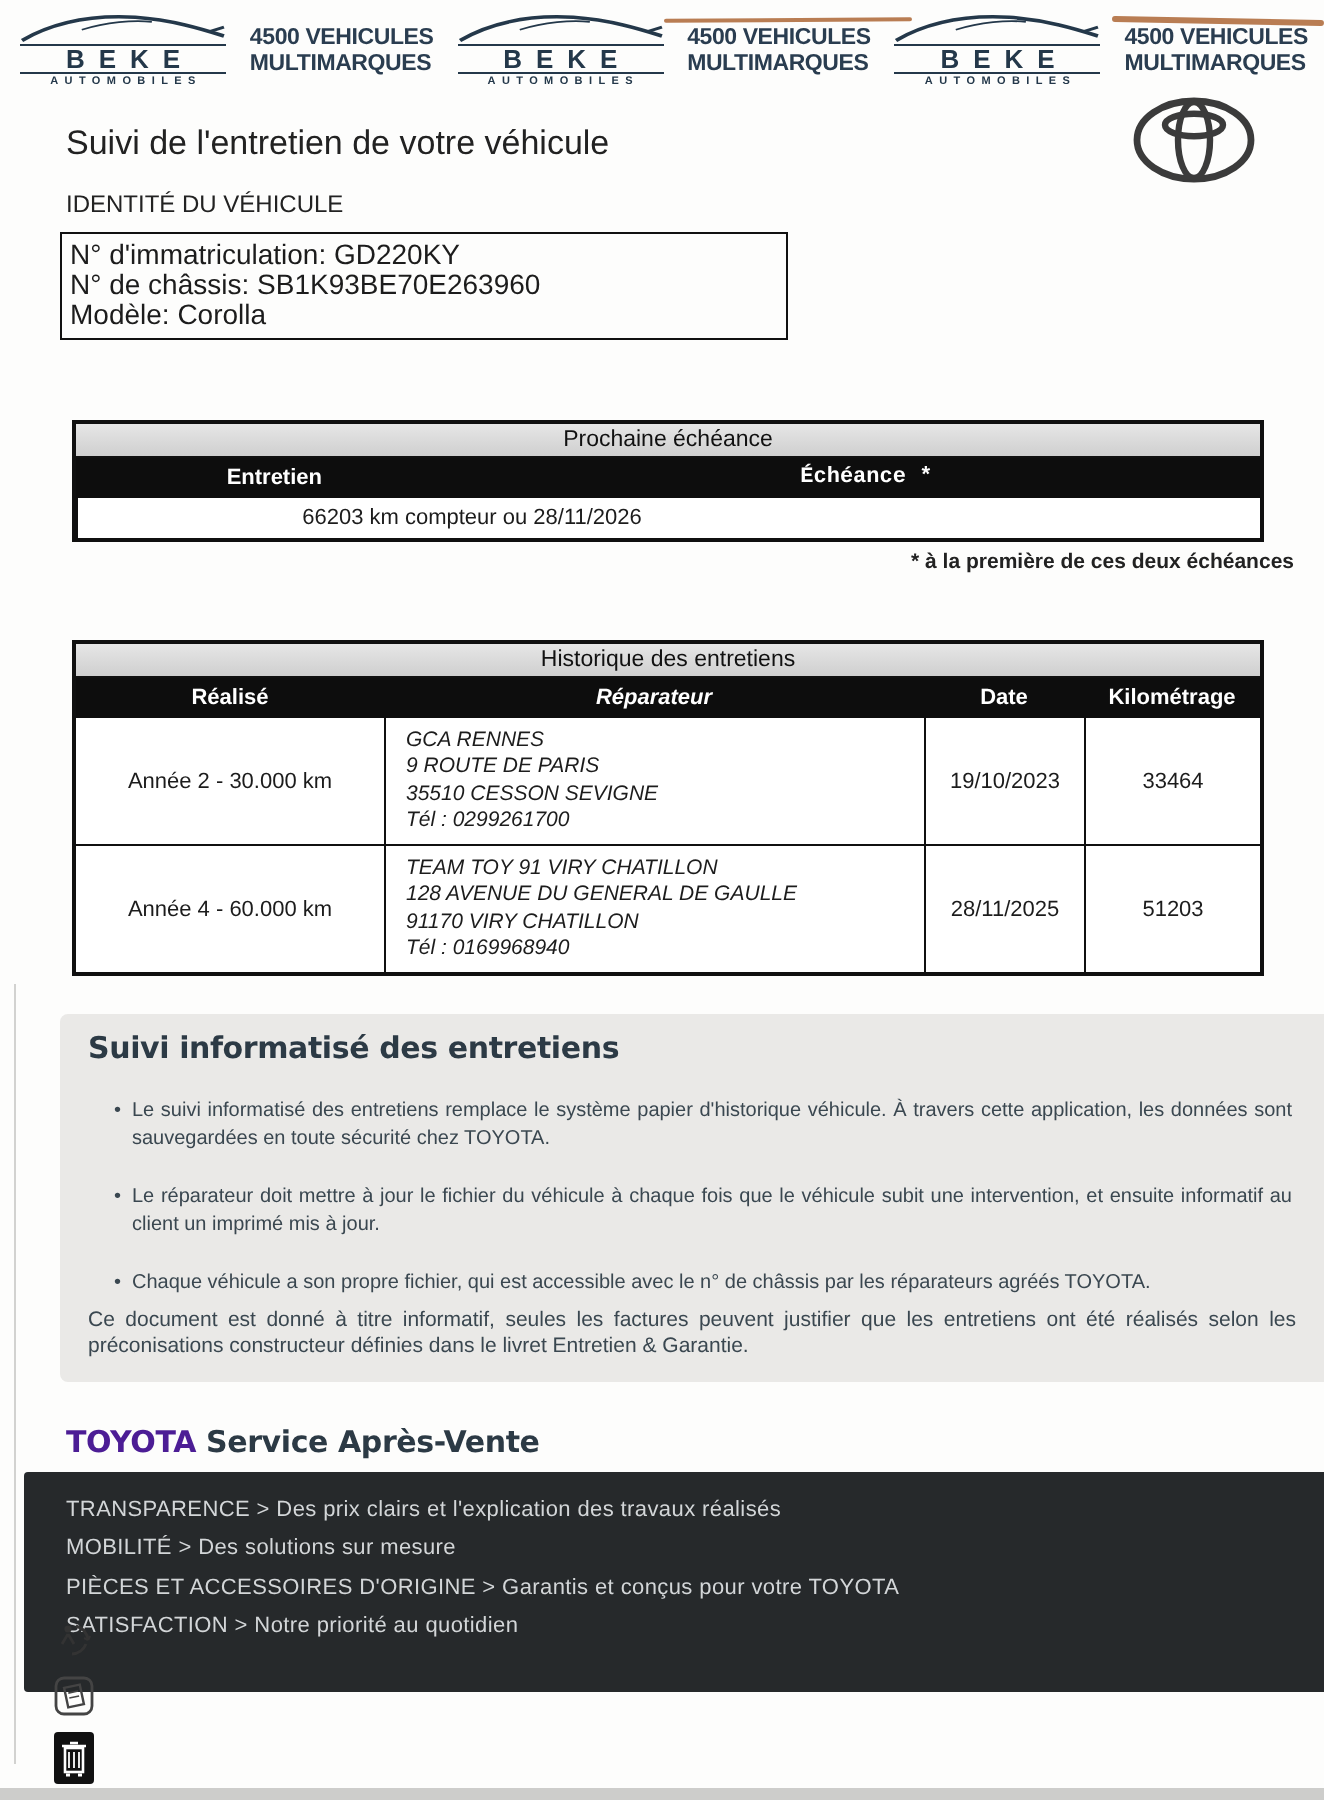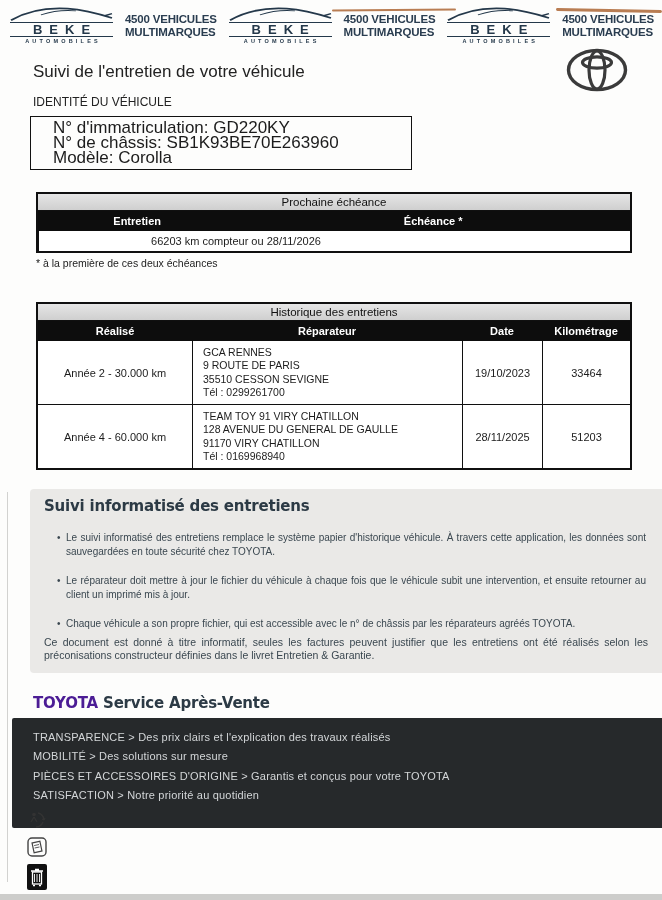--- a/index.html
+++ b/index.html
@@ -20,41 +20,41 @@
          margin-top:7px;letter-spacing:-0.2px;flex:0 0 auto;}
   .scan-line{position:absolute;background:#a85c28;opacity:.8;border-radius:2px;}
   .scan-line.s1{left:332px;top:9px;width:124px;height:2px;transform:rotate(-.4deg);}
   .scan-line.s2{left:556px;top:9px;width:106px;height:2.5px;transform:rotate(1.1deg);}
 
   
   .page-title{margin:14px 0 0 33px;font-size:17px;font-weight:400;color:#222;}
   .toyota-logo{position:absolute;right:34px;top:48px;}
   .identity-heading{margin:13px 0 0 33px;font-size:12px;color:#222;}
   .identity-box{margin:7px 16px 0 30px;width:352px;border:1.2px solid #111;
-                padding:3px 6px 4px 22px;font-size:17px;line-height:15px;}
+                padding:3px 6px 4px 4px;font-size:14px;line-height:15px;}
 
   
   .tbl{margin-left:36px;width:596px;border:2px solid #101010;box-sizing:border-box;}
   .tbl .t-title{background:linear-gradient(#e6e6e6,#cfcfcf);border-bottom:1.5px solid #101010;
                 text-align:center;font-size:11.5px;padding:2px 0;color:#111;}
   .tbl .t-head{background:#0d0d0d;color:#fff;display:flex;font-size:11px;font-weight:bold;}
   .tbl .t-head>div{padding:4px 0;text-align:center;}
   .tbl .t-row{display:flex;font-size:11px;background:#fff;}
   .tbl .t-row>div{box-sizing:border-box;}
-  .next{margin-top:22px;}
+  .next{margin-top:40px;}
   .next .c1{width:199px;}
   .next .c2{width:395px;border-left:1.5px solid #101010;}
-  .next .t-head .c2{border-left:none;}
+  .next .t-head .c2{border-left:none;font-family:Liberation Mono, monospace;}
   .next .t-row>div{padding:4px 0;text-align:center;}
-  .footnote{margin-left:36px;width:611px;font-size:10.5px;
-            margin-top:4px;color:#222;}
+  .footnote{margin-left:36px;width:611px;text-align:right;font-size:10.5px;
+            margin-top:4px;color:#222;font-weight:bold;}
 
   .hist{margin-top:33px;}
   .hist .g1{width:154px;}
-  .hist .g2{width:270px;}
+  .hist .g2{width:270px;font-style:italic;}
   .hist .g3{width:80px;}
   .hist .g4{width:90px;flex:1;}
   .hist .t-row{min-height:63px;}
   .hist .t-row+.t-row{border-top:1.5px solid #101010;}
   .hist .t-row>div{display:flex;align-items:center;justify-content:center;
                    text-align:center;border-left:1.5px solid #101010;}
   .hist .t-row>div:first-child{border-left:none;}
   .hist .t-row .g2{justify-content:flex-start;text-align:left;padding:4px 8px 4px 10px;
                    font-size:10.5px;line-height:13.5px;}
 
@@ -192,21 +192,21 @@
         </div>
       </div>
       <div class="g3">28/11/2025</div>
       <div class="g4">51203</div>
     </div>
   </div>
 
   <div class="infobox">
     <h2>Suivi informatisé des entretiens</h2>
     <div class="bullet">Le suivi informatisé des entretiens remplace le système papier d'historique véhicule. À travers cette application, les données sont sauvegardées en toute sécurité chez TOYOTA.</div>
-    <div class="bullet">Le réparateur doit mettre à jour le fichier du véhicule à chaque fois que le véhicule subit une intervention, et ensuite retourner au client un imprimé mis à jour.</div>
+    <div class="bullet">Le réparateur doit mettre à jour le fichier du véhicule à chaque fois que le véhicule subit une intervention, et ensuite informatif au client un imprimé mis à jour.</div>
     <div class="bullet">Chaque véhicule a son propre fichier, qui est accessible avec le n° de châssis par les réparateurs agréés TOYOTA.</div>
     <div class="closing">Ce document est donné à titre informatif, seules les factures peuvent justifier que les entretiens ont été réalisés selon les préconisations constructeur définies dans le livret Entretien &amp; Garantie.</div>
   </div>
 
   <div class="service-heading">
     <span class="brand">TOYOTA</span><span class="rest"> Service Après-Vente</span>
   </div>
   <div class="darkband">
     <div>TRANSPARENCE &gt; Des prix clairs et l'explication des travaux réalisés</div>
     <div>MOBILITÉ &gt; Des solutions sur mesure</div>

